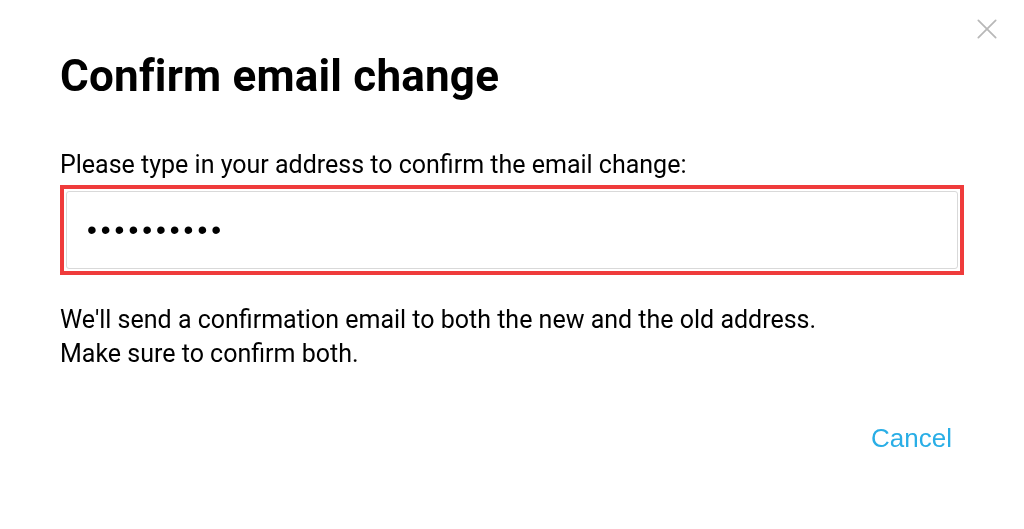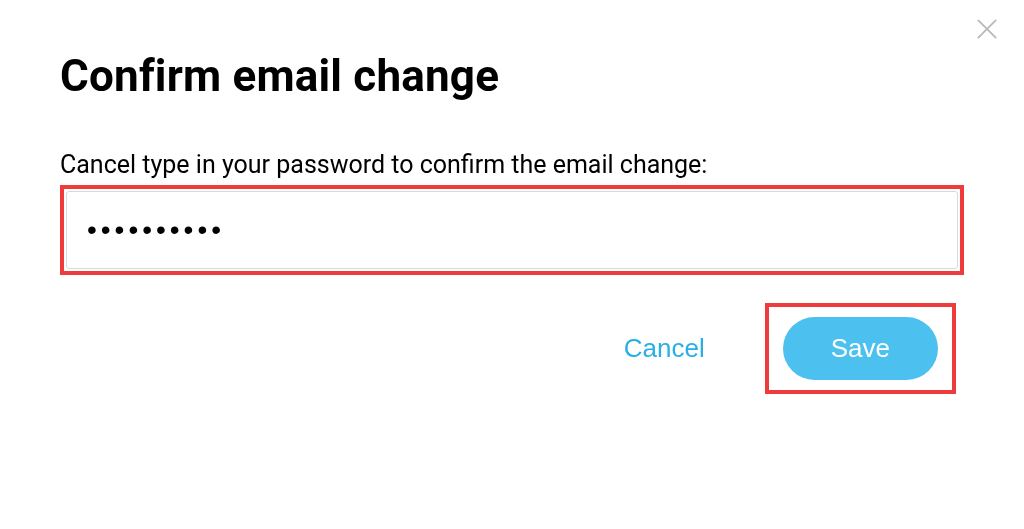--- a/index.html
+++ b/index.html
@@ -101,27 +101,25 @@
 
   <div class="close-btn">
     <svg viewBox="0 0 24 24" fill="none" stroke="currentColor" stroke-width="1.6" stroke-linecap="round">
       <line x1="4" y1="4" x2="20" y2="20"></line>
       <line x1="20" y1="4" x2="4" y2="20"></line>
     </svg>
   </div>
 
   <h1 class="title">Confirm email change</h1>
 
-  <div class="label-text">Cancel type in your password to confirm the email change:</div>
+  <div class="label-text">Please type in your address to confirm the email change:</div>
 
   <div class="input-highlight">
     <input type="password" class="pw-input" value="••••••••••" style="">
   </div>
 
+  <div class="info-text">We'll send a confirmation email to both the new and the old address. Make sure to confirm both.</div>
 
   <div class="actions">
     <button class="cancel-btn">Cancel</button>
-    <span class="save-wrap">
-      <button class="save-btn">Save</button>
-    </span>
   </div>
 
 </div>
 
 </body></html>

